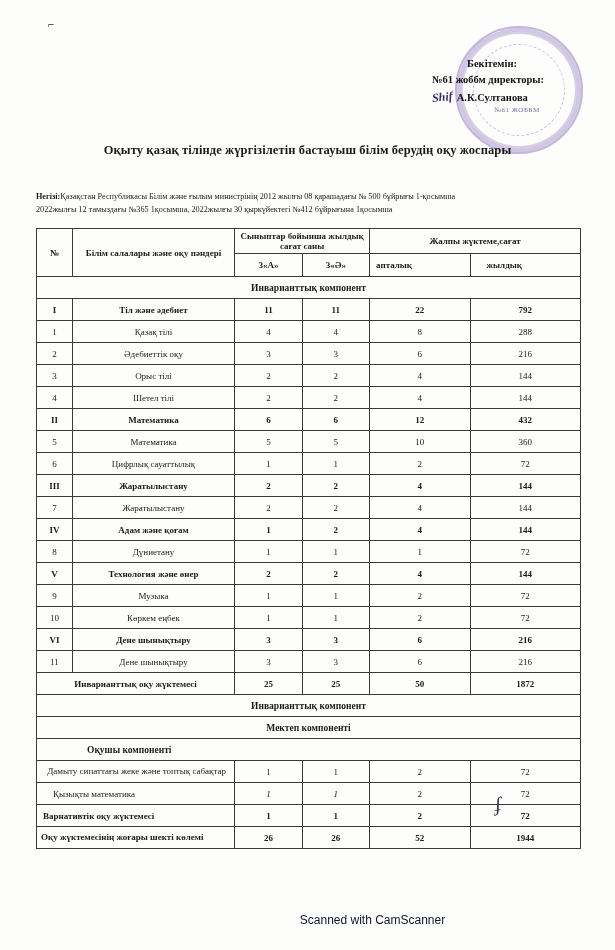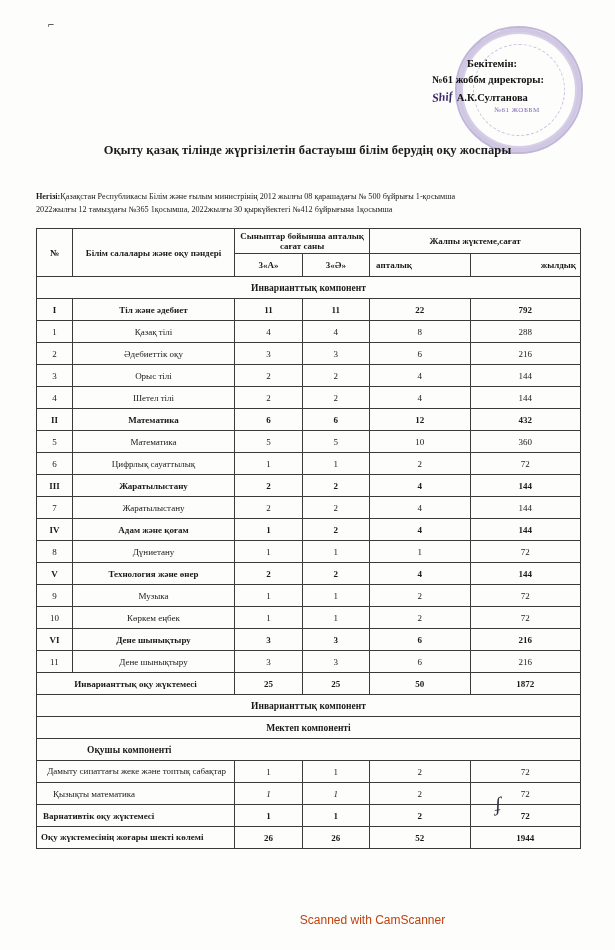--- a/index.html
+++ b/index.html
@@ -156,21 +156,21 @@
   .scanned {
     position: absolute;
     left: 0;
     top: 913px;
     width: 615px;
     text-align: center;
     padding-left: 130px;
     box-sizing: border-box;
     font-family: "Liberation Sans", sans-serif;
     font-size: 12px;
-    color: #c2410c;
+    color: #0f172a;
   }
 </style>
 </head>
 <body>
 
 <div class="page">
 
   <div class="ink-mark" style="left:48px; top:18px;">⌐</div>
 
   <div class="stamp"></div>
@@ -189,28 +189,28 @@
   <div class="basis">
     <div><b>Негізі:</b><span>Қазақстан Республикасы Білім және ғылым министрінің 2012 жылғы 08 қарашадағы  № 500 бұйрығы 1-қосымша</span></div>
     <div>2022жылғы  12 тамыздағы №365  1қосымша, 2022жылғы 30 қыркүйектегі №412 бұйрығына  1қосымша</div>
   </div>
 
   <table class="plan">
     <tbody>
         <tr>
       <th class="c-num" rowspan="2">№</th>
       <th class="c-name" rowspan="2">Білім салалары және оқу пәндері</th>
-      <th colspan="2">Сыныптар бойынша апталық сағат саны</th>
+      <th colspan="2">Сыныптар бойынша жылдық сағат саны</th>
       <th colspan="2">Жалпы жүктеме,сағат</th>
     </tr>
     <tr>
       <th class="c-a">3«А»</th>
       <th class="c-b">3«Ә»</th>
       <th class="c-w" style="text-align:left;padding-left:6px;">апталық</th>
-      <th class="c-y" style="text-align:right;padding-left:16px;font-family:Liberation Serif, serif;">жылдық</th>
+      <th class="c-y" style="text-align:left;padding-left:16px;font-family:Liberation Serif, serif;">жылдық</th>
     </tr>
 
     <tr class="row">
       <td colspan="6" class="sect">Инварианттық компонент</td>
     </tr>
 
     <tr class="row">
       <td class="c-num bold">I</td>
       <td class="c-name bold">Тіл және әдебиет</td>
       <td class="c-a bold">11</td>

